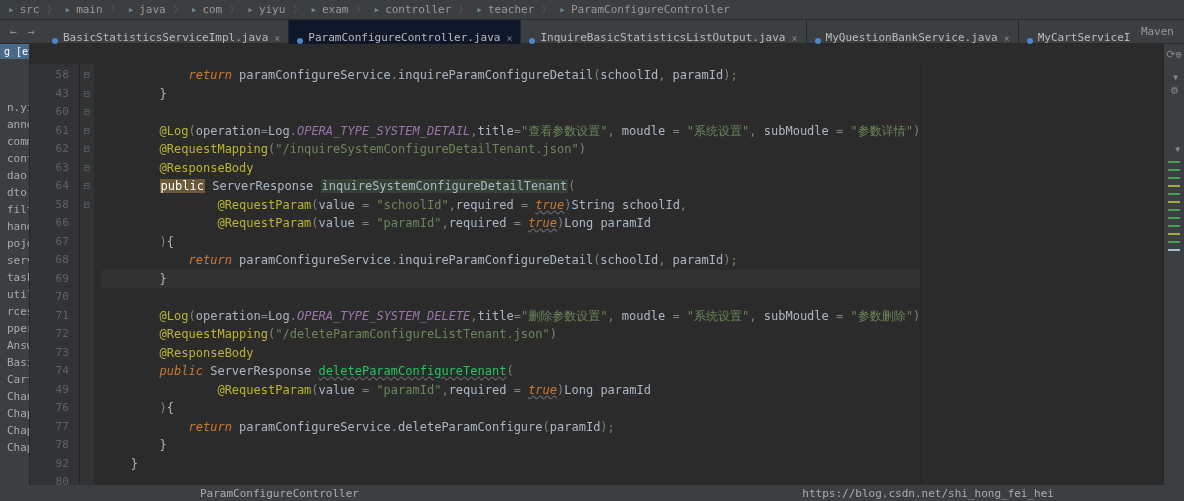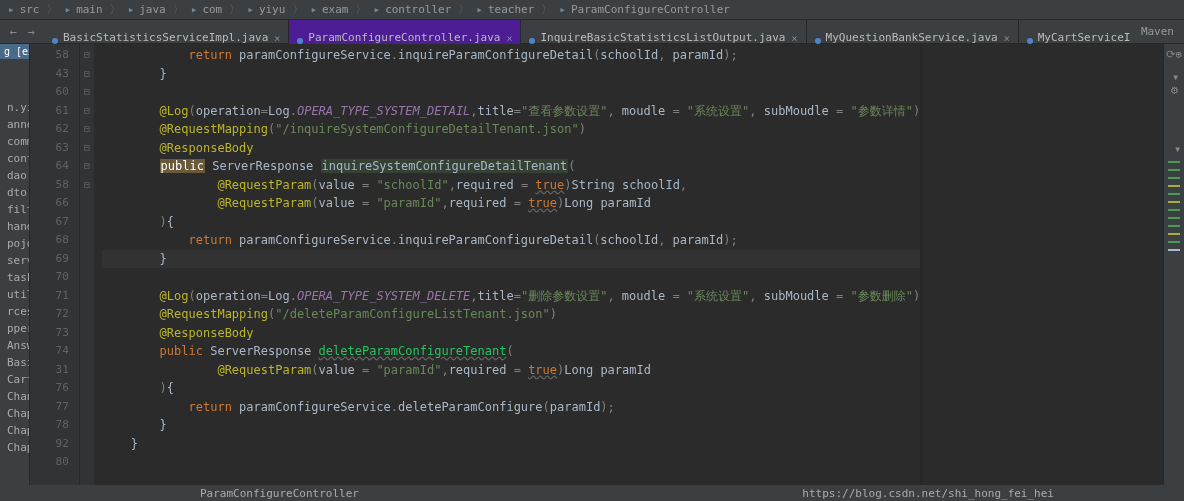--- a/index.html
+++ b/index.html
@@ -37,21 +37,21 @@
     .nav-arrow { width: 18px; text-align: center; color: #888; cursor: pointer; }
     .tabs { display: flex; flex: 1; overflow: hidden; }
     .tab {
       display: flex; align-items: flex-end;
       padding: 0 8px; height: 24px;
       border-right: 1px solid #272727;
       color: #bbb; cursor: pointer;
       font-size: 11px;
       white-space: nowrap;
     }
-    .tab.active { background: #4c1d95; }
+    .tab.active { background: #0f172a; }
     .tab .dot { width: 6px; height: 6px; border-radius: 50%; background: #4a87c9; margin-right: 5px; }
     .tab .close { margin-left: 6px; color: #888; font-size: 10px; }
     .maven { padding: 0 10px; color: #999; cursor: pointer; font-size: 11px; }
     .main { display: flex; height: 441px; }
     .sidebar {
       width: 128px;
       background: #3c3f41;
       border-right: 1px solid #272727;
       overflow: hidden;
     }
@@ -65,21 +65,21 @@
     }
     .sidebar-list { padding-top: 40px; }
     .sidebar-item {
       padding: 2px 7px;
       font-size: 11px;
       color: #aaa;
       white-space: nowrap;
       overflow: hidden;
       cursor: pointer;
     }
-    .editor-area { flex: 1; display: flex; background: #2b2b2b; position: relative; }
+    .editor-area { flex: 1; display: flex; background: #2b2b2b; position: relative; margin-top: 20px; }
     .gutter {
       width: 50px;
       background: #313335;
       text-align: right;
       padding-right: 10px;
       color: #606366;
       font-size: 11px;
       line-height: 18.5px;
       padding-top: 2px;
       border-right: 1px solid #272727;
@@ -96,21 +96,21 @@
     .code {
       flex: 1;
       font-size: 12px;
       line-height: 18.5px;
       padding-top: 2px;
       padding-left: 8px;
       white-space: pre;
       overflow: hidden;
     }
     .code .line { height: 18.5px; }
-    .k-orange { color: #cc7832; }
+    .k-orange { color: #cc7832; font-style: italic; }
     .k-yellow { color: #22c55e; }
     .k-anno { color: #bbb529; }
     .k-str { color: #6a8759; }
     .k-purple { color: #9876aa; font-style: italic; }
     .k-grey { color: #808080; }
     .k-white { color: #a9b7c6; }
     .hl-bg { background: #6b5a3a; color: #fff; padding: 0 1px; }
     .hl-method { background: #344134; padding: 0 1px; }
     .underline { text-decoration: underline; text-decoration-style: wavy; text-decoration-color: #666; }
     .current-line { background: #323232; display: inline-block; width: 100%; }
@@ -262,21 +262,21 @@
         <div>58</div>
         <div>66</div>
         <div>67</div>
         <div>68</div>
         <div>69</div>
         <div>70</div>
         <div>71</div>
         <div>72</div>
         <div>73</div>
         <div>74</div>
-        <div>31</div>
+        <div>49</div>
         <div>76</div>
         <div>77</div>
         <div>78</div>
         <div>92</div>
         <div>80</div>
       </div>
     <div class="fold-col" id="folds">
         <div></div>
         <div>⊟</div>
         <div></div>

